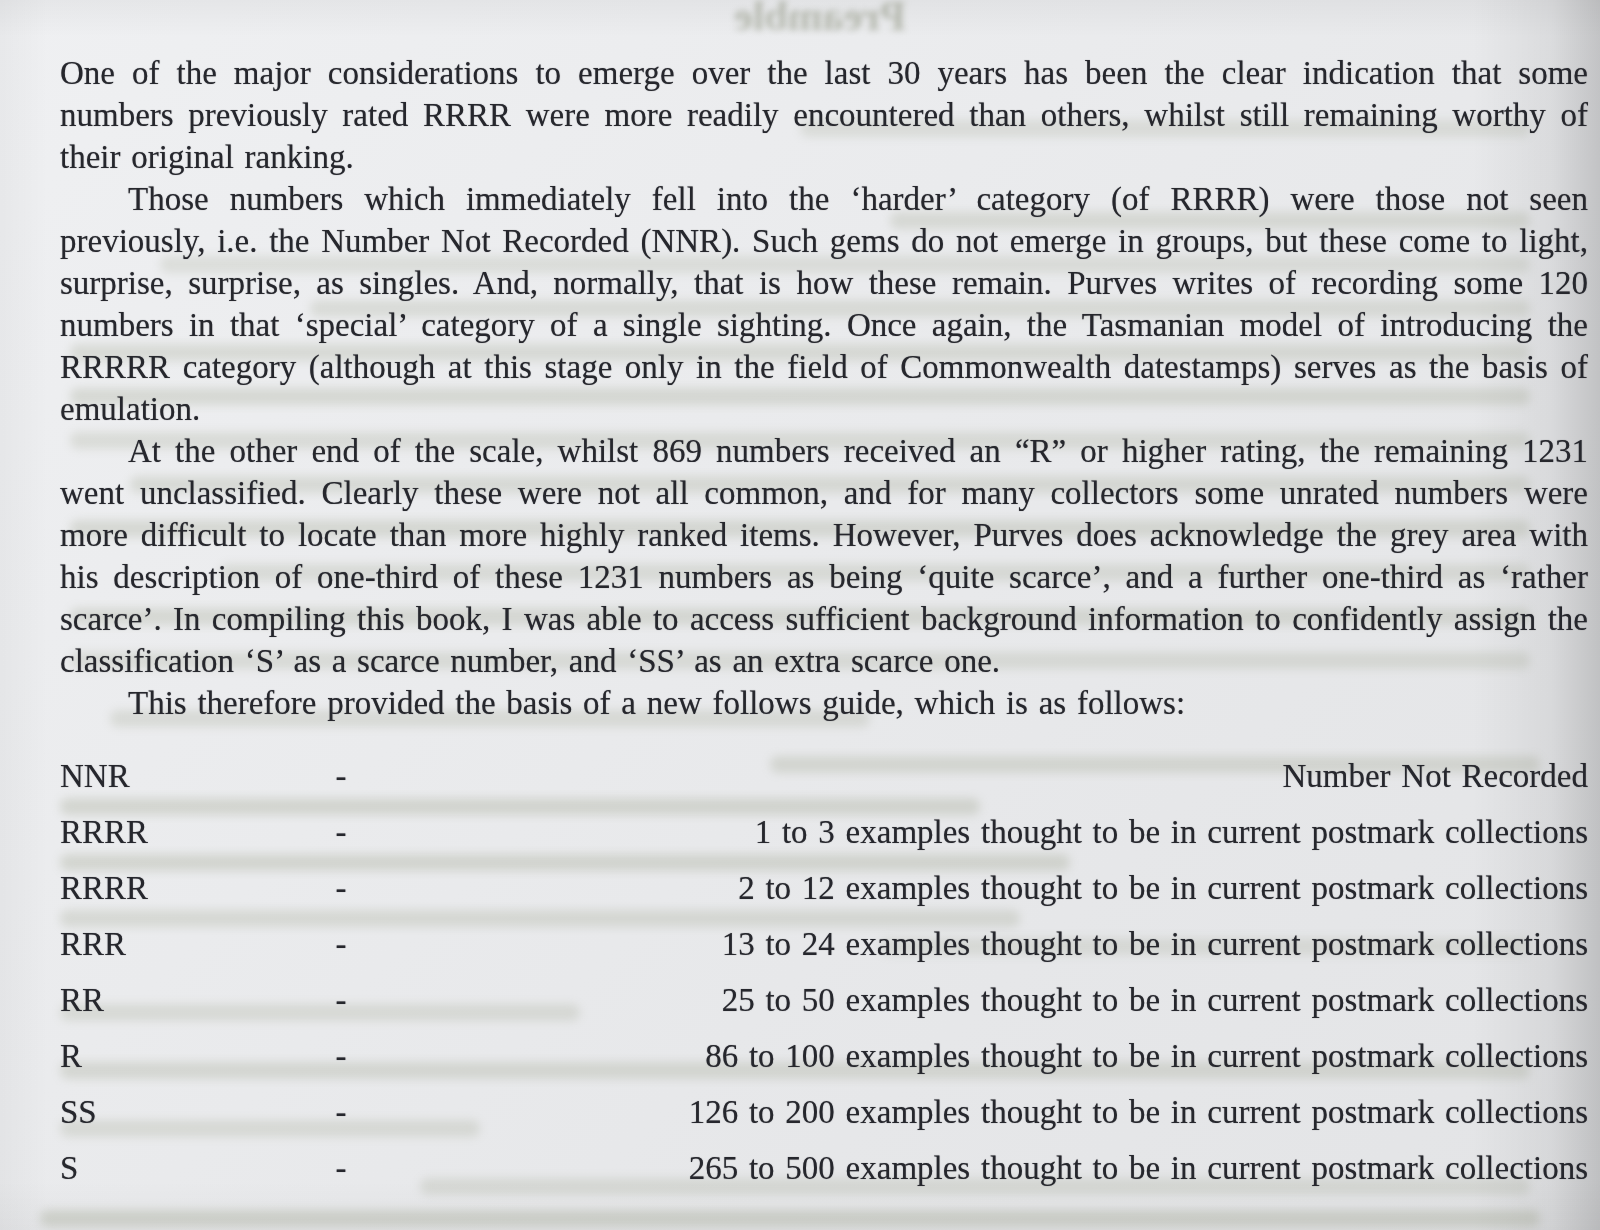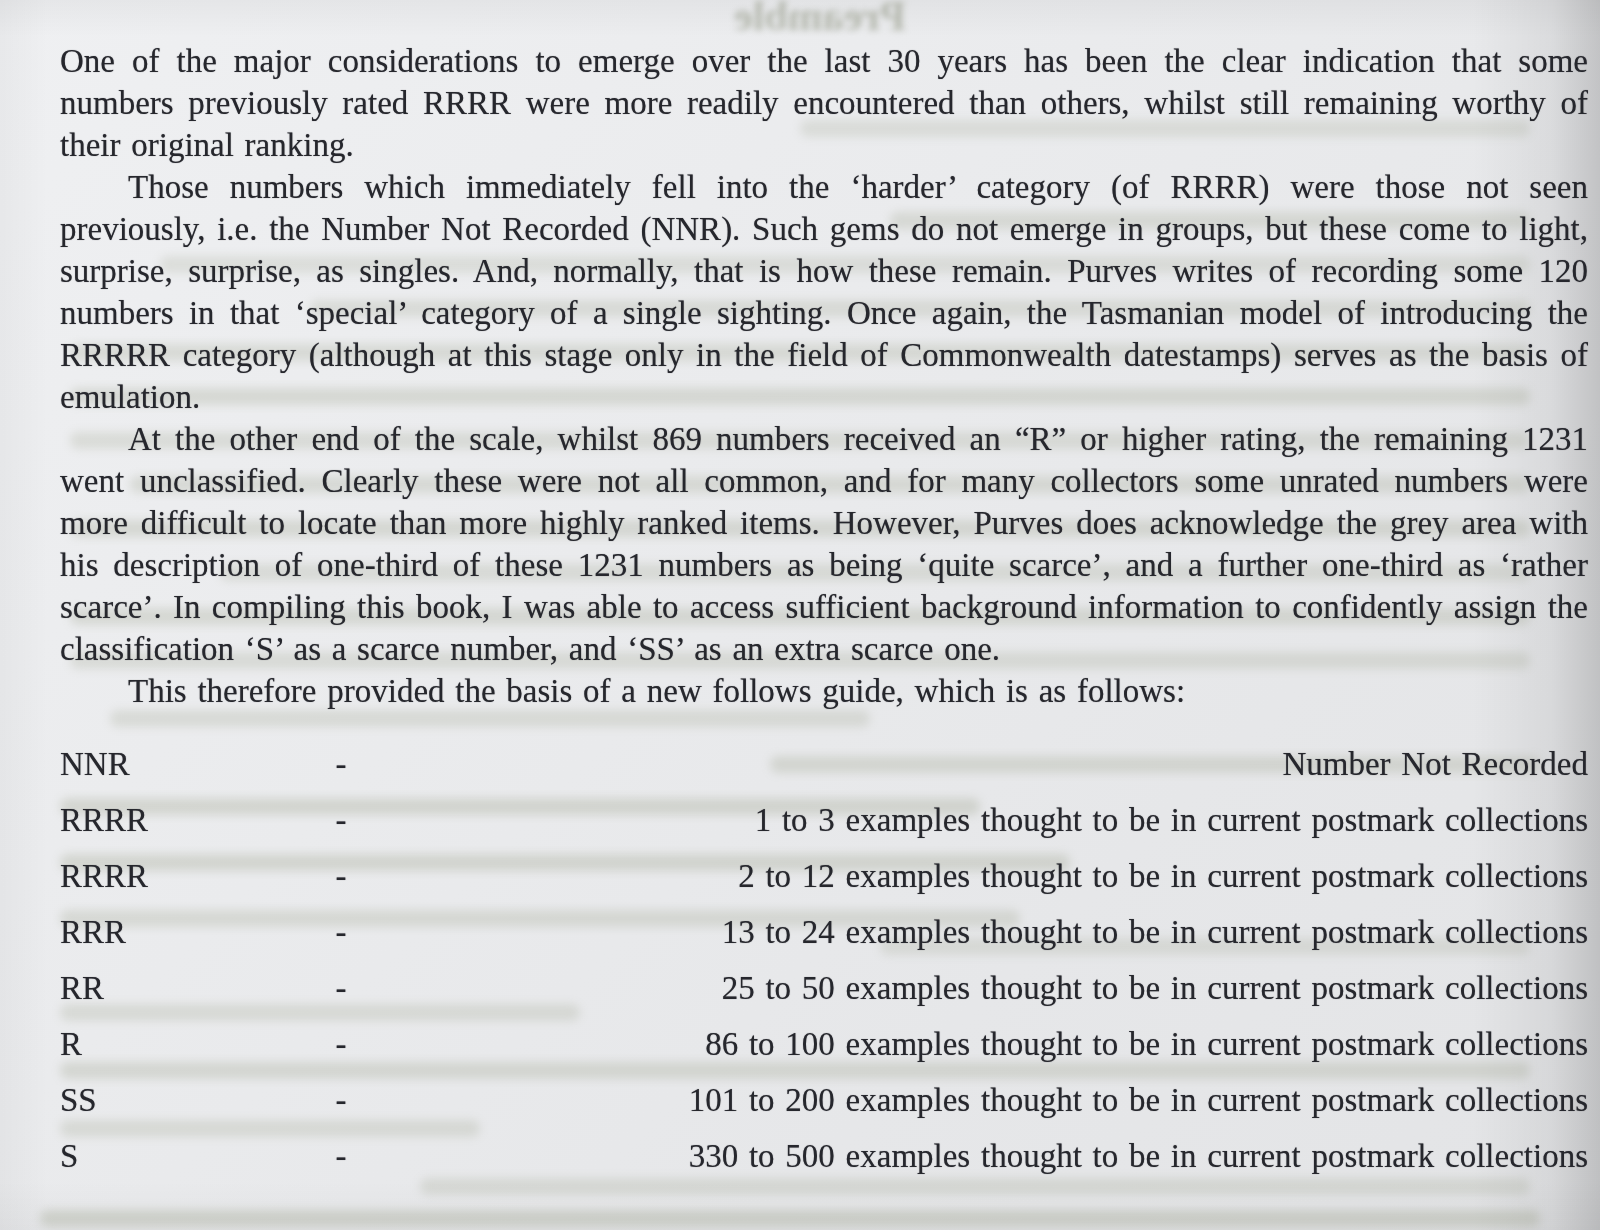--- a/index.html
+++ b/index.html
@@ -39,21 +39,21 @@
     border-radius: 8px;
     background: rgba(150, 156, 132, 1);
     filter: blur(5px);
   }
   .textcol {
     position: absolute;
     left: 0;
     top: 0;
     width: 1600px;
     box-sizing: border-box;
-    padding: 40px 12px 0 60px;
+    padding: 52px 12px 0 60px;
     font-size: 33px;
     line-height: 42px;
     word-spacing: 2.5px;
     text-align: justify;
     color: #26272d;
     text-shadow: 0 0 1px rgba(38, 39, 45, 0.55);
   }
   .textcol p { margin: 0; }
   .textcol p.indent { text-indent: 68px; }
   .ranking { margin-top: 24px; }
@@ -131,23 +131,23 @@
         <span class="rank-desc">25 to 50 examples thought to be in current postmark collections</span>
       </div>
       <div class="rank-row">
         <span class="rank-code">R</span>
         <span class="rank-sep">-</span>
         <span class="rank-desc">86 to 100 examples thought to be in current postmark collections</span>
       </div>
       <div class="rank-row">
         <span class="rank-code">SS</span>
         <span class="rank-sep">-</span>
-        <span class="rank-desc">101 to 200 examples thought to be in current postmark collections</span>
+        <span class="rank-desc">126 to 200 examples thought to be in current postmark collections</span>
       </div>
       <div class="rank-row">
         <span class="rank-code">S</span>
         <span class="rank-sep">-</span>
-        <span class="rank-desc">330 to 500 examples thought to be in current postmark collections</span>
+        <span class="rank-desc">265 to 500 examples thought to be in current postmark collections</span>
       </div>
     </div>
   </div>
 
 </div>
 
 </body></html>

